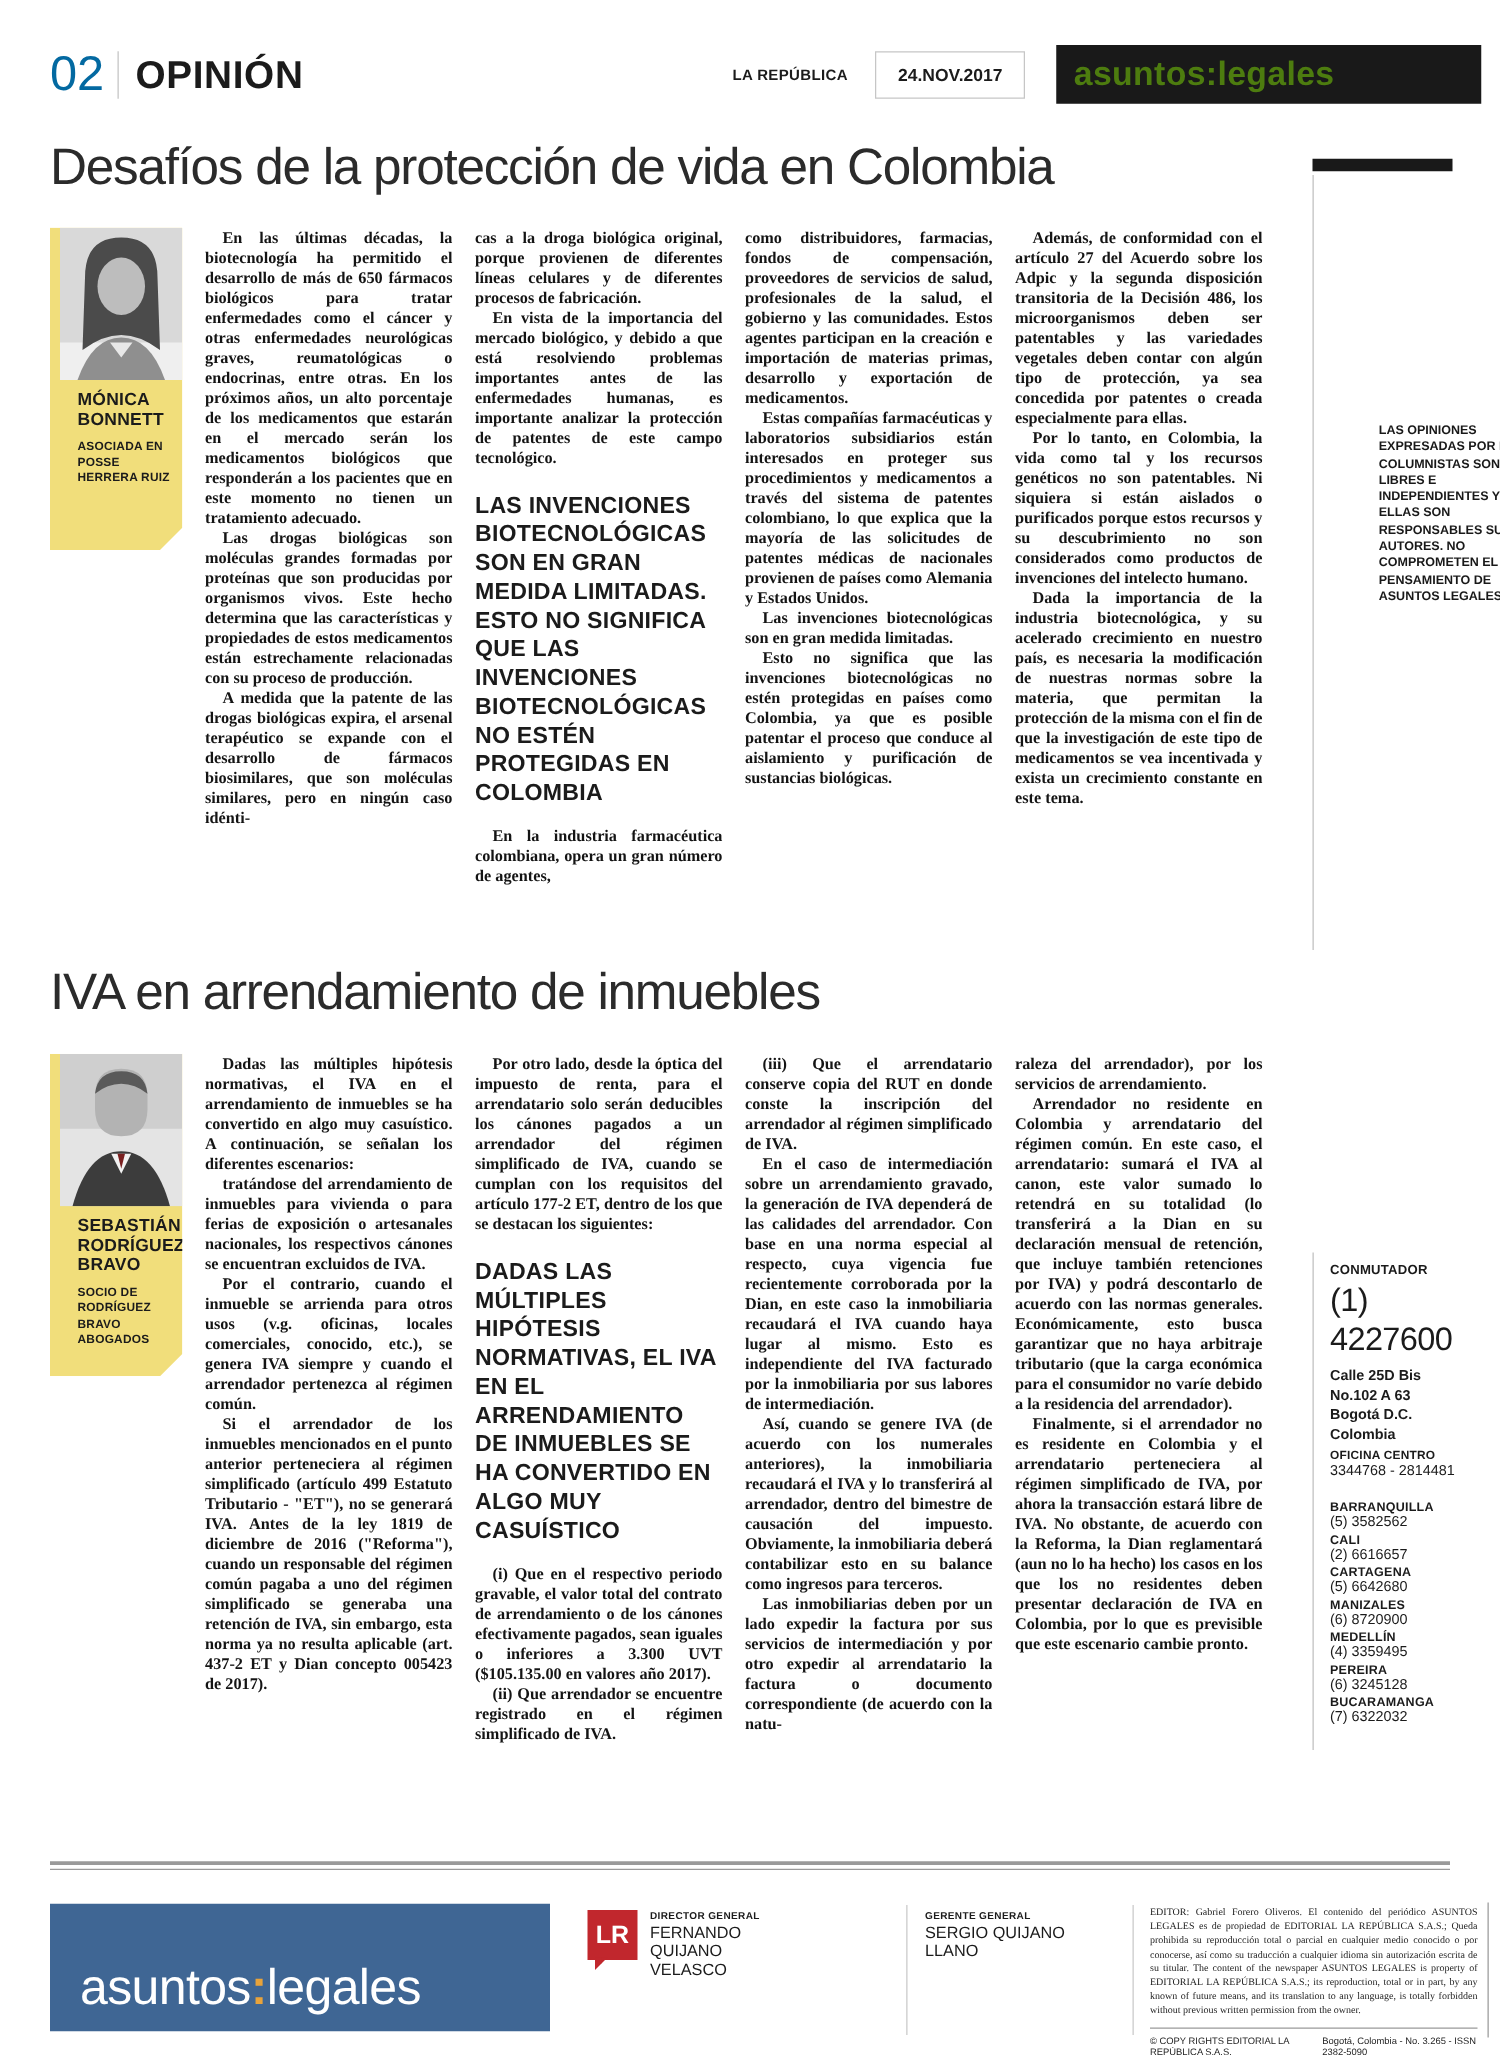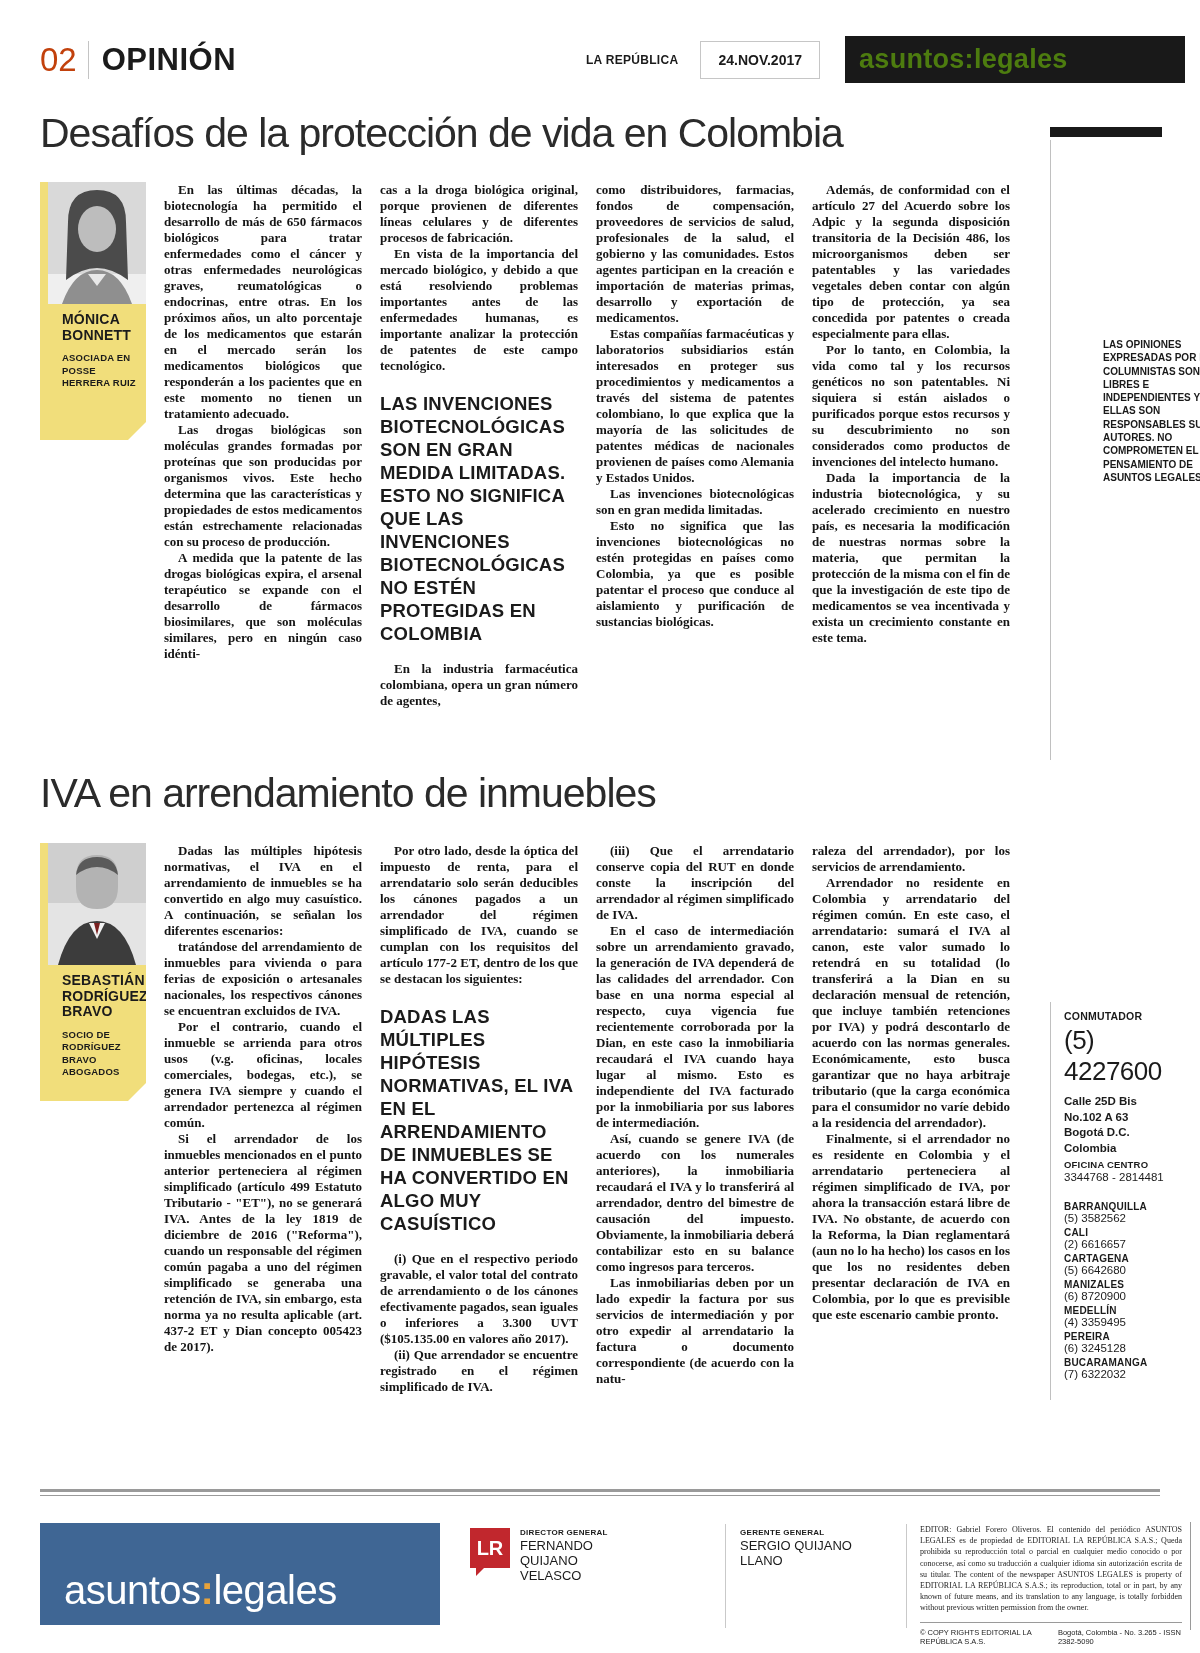--- a/index.html
+++ b/index.html
@@ -1,21 +1,21 @@
 <!DOCTYPE html>
 <html lang="es"><head>
 <meta charset="utf-8">
 <style>
   html,body{margin:0;padding:0;background:#ffffff;}
   .page{position:relative;width:1200px;height:1653px;background:#fff;margin:0 auto;
         font-family:"Liberation Serif",serif;overflow:hidden;color:#111;}
 
   
   .hdr{position:absolute;top:36px;left:40px;right:15px;display:flex;align-items:center;}
-  .hdr-num{font-family:"Liberation Sans",sans-serif;font-size:33px;color:#c2410c;font-weight:400;text-align:center;}
+  .hdr-num{font-family:"Liberation Sans",sans-serif;font-size:39px;color:#0369a1;font-weight:400;text-align:center;}
   .hdr-div{width:1px;height:38px;background:#c4c4c4;margin:0 13px 0 11px;}
   .hdr-sec{font-family:"Liberation Sans",sans-serif;font-size:31px;font-weight:700;color:#1b1b1b;letter-spacing:.5px;}
   .hdr-right{margin-left:auto;display:flex;align-items:center;}
   .hdr-masthead{font-family:"Liberation Sans",sans-serif;font-size:12px;font-weight:700;color:#1b1b1b;margin-right:22px;letter-spacing:.3px;}
   .hdr-date{border:1px solid #c6c6c6;padding:10px 17px;font-family:"Liberation Sans",sans-serif;font-size:14px;font-weight:700;color:#1b1b1b;margin-right:25px;}
   .hdr-logo{background:#191919;color:#4d7c0f;width:340px;box-sizing:border-box;padding:8px 0 8px 14px;
             font-family:"Liberation Sans",sans-serif;font-size:27px;font-weight:700;letter-spacing:.3px;}
 
   
   .a-title{position:absolute;left:40px;font-family:"Liberation Sans",sans-serif;font-weight:400;
@@ -148,21 +148,21 @@
           <path d="M41 80 L49 96 L57 80 Z" fill="#f2f2f2"></path>
           <path d="M46 80 L49 92 L52 80 Z" fill="#7a2020"></path>
         </svg>
         <div class="author-name">SEBASTIÁN RODRÍGUEZ BRAVO</div>
         <div class="author-role">SOCIO DE RODRÍGUEZ BRAVO ABOGADOS</div>
       </div>
     </div>
     <div class="col">
       <p class="ind">Dadas las múltiples hipótesis normativas, el IVA en el arrendamiento de inmuebles se ha convertido en algo muy casuístico. A continuación, se señalan los diferentes escenarios:</p>
       <p class="ind">tratándose del arrendamiento de inmuebles para vivienda o para ferias de exposición o artesanales nacionales, los respectivos cánones se encuentran excluidos de IVA.</p>
-      <p class="ind">Por el contrario, cuando el inmueble se arrienda para otros usos (v.g. oficinas, locales comerciales, bodegas, etc.), se genera IVA siempre y cuando el arrendador pertenezca al régimen común.</p>
+      <p class="ind">Por el contrario, cuando el inmueble se arrienda para otros usos (v.g. oficinas, locales comerciales, conocido, etc.), se genera IVA siempre y cuando el arrendador pertenezca al régimen común.</p>
       <p class="ind">Si el arrendador de los inmuebles mencionados en el punto anterior perteneciera al régimen simplificado (artículo 499 Estatuto Tributario - "ET"), no se generará IVA. Antes de la ley 1819 de diciembre de 2016 ("Reforma"), cuando un responsable del régimen común pagaba a uno del régimen simplificado se generaba una retención de IVA, sin embargo, esta norma ya no resulta aplicable (art. 437-2 ET y Dian concepto 005423 de 2017).</p>
     </div>
     <div class="col">
       <p class="ind">Por otro lado, desde la óptica del impuesto de renta, para el arrendatario solo serán deducibles los cánones pagados a un arrendador del régimen simplificado de IVA, cuando se cumplan con los requisitos del artículo 177-2 ET, dentro de los que se destacan los siguientes:</p>
       <div class="pullquote">DADAS LAS MÚLTIPLES HIPÓTESIS NORMATIVAS, EL IVA EN EL ARRENDAMIENTO DE INMUEBLES SE HA CONVERTIDO EN ALGO MUY CASUÍSTICO</div>
       <p class="ind">(i) Que en el respectivo periodo gravable, el valor total del contrato de arrendamiento o de los cánones efectivamente pagados, sean iguales o inferiores a 3.300 UVT ($105.135.00 en valores año 2017).</p>
       <p class="ind">(ii) Que arrendador se encuentre registrado en el régimen simplificado de IVA.</p>
     </div>
     <div class="col">
       <p class="ind">(iii) Que el arrendatario conserve copia del RUT en donde conste la inscripción del arrendador al régimen simplificado de IVA.</p>
@@ -172,21 +172,21 @@
     </div>
     <div class="col">
       <p>raleza del arrendador), por los servicios de arrendamiento.</p>
       <p class="ind">Arrendador no residente en Colombia y arrendatario del régimen común. En este caso, el arrendatario: sumará el IVA al canon, este valor sumado lo retendrá en su totalidad (lo transferirá a la Dian en su declaración mensual de retención, que incluye también retenciones por IVA) y podrá descontarlo de acuerdo con las normas generales. Económicamente, esto busca garantizar que no haya arbitraje tributario (que la carga económica para el consumidor no varíe debido a la residencia del arrendador).</p>
       <p class="ind">Finalmente, si el arrendador no es residente en Colombia y el arrendatario perteneciera al régimen simplificado de IVA, por ahora la transacción estará libre de IVA. No obstante, de acuerdo con la Reforma, la Dian reglamentará (aun no lo ha hecho) los casos en los que los no residentes deben presentar declaración de IVA en Colombia, por lo que es previsible que este escenario cambie pronto.</p>
     </div>
   </div>
 
   <div class="side-contact">
     <div class="c-label">CONMUTADOR</div>
-    <div class="c-phone">(5) 4227600</div>
+    <div class="c-phone">(1) 4227600</div>
     <div class="c-addr">Calle 25D Bis</div>
     <div class="c-addr">No.102 A 63</div>
     <div class="c-addr">Bogotá D.C.</div>
     <div class="c-addr">Colombia</div>
     <div class="c-office">OFICINA CENTRO</div>
     <div class="c-office-ph">3344768 - 2814481</div>
 
     <div class="c-city">BARRANQUILLA</div>
     <div class="c-cityph">(5) 3582562</div>
     <div class="c-city">CALI</div>

